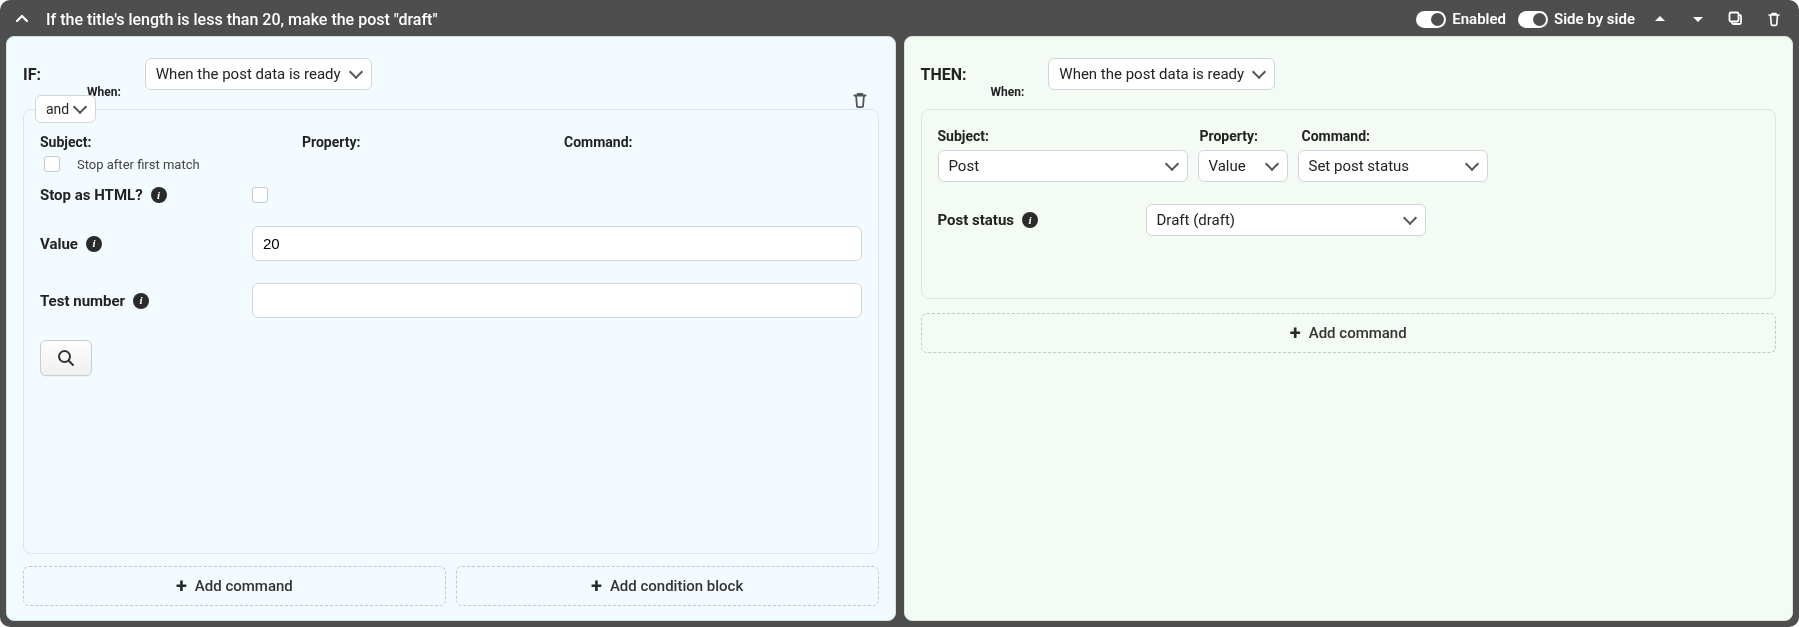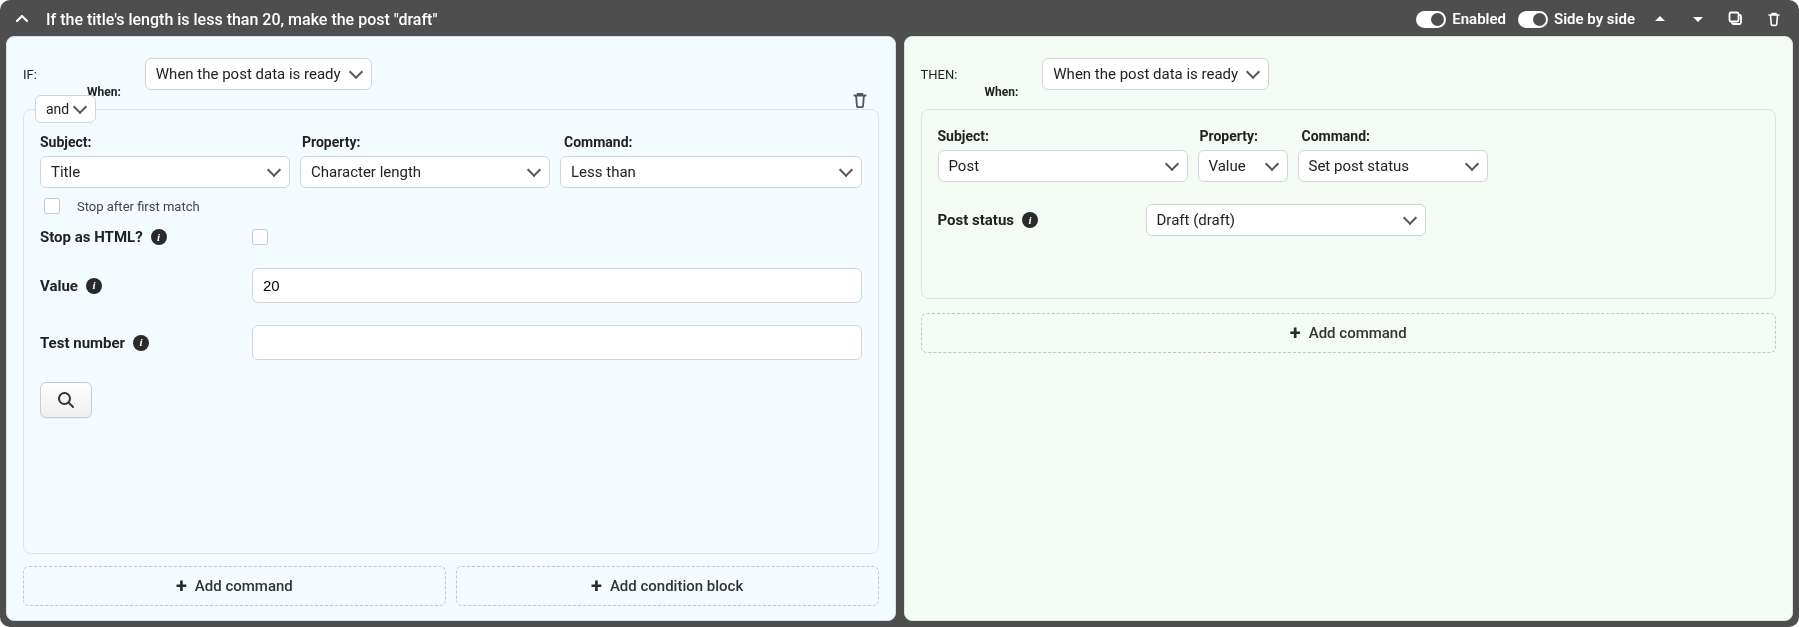--- a/index.html
+++ b/index.html
@@ -67,21 +67,21 @@
     flex-direction:column;
     position:relative;
   }
   .pane-if   { background:#f4fbff; border:1px solid #cfe3ee; }
   .pane-then { background:#f3fbf4; border:1px solid #d4e9d6; }
 
   .pane-head {
     display:flex; align-items:center; gap:24px;
     margin-bottom:10px;
   }
-  .pane-head .lbl-big { font-weight:400; font-size:13px; min-width:40px; }
+  .pane-head .lbl-big { font-weight:700; font-size:16px; min-width:40px; }
   .pane-head .lbl-when { font-weight:700; font-size:12px;margin-top:36px; }
 
   .select {
     background:#fff;
     border:1px solid #d0d5d9;
     border-radius:6px;
     padding:6px 30px 6px 10px;
     font-size:15px;
     position:relative;
     display:inline-flex;
@@ -281,31 +281,20 @@
           </svg>
         </div>
 
         <div class="card" style="flex:1 1 auto; padding-top:24px;">
 
           <div class="labels-row">
             <span class="lbl col-s">Subject:</span>
             <span class="lbl col-m">Property:</span>
             <span class="lbl col-l">Command:</span>
           </div>
-          <div class="selects-row">
-            <div class="select w-s">
-              <span>Title</span>
-            </div>
-            <div class="select w-m">
-              <span>Character length</span>
-            </div>
-            <div class="select w-l">
-              <span>Less than</span>
-            </div>
-          </div>
 
           <div class="check-row">
             <div class="checkbox"></div>
             <span>Stop after first match</span>
           </div>
 
           <div class="form-row">
             <div class="f-label">
               <span>Stop as HTML?</span>
               <span class="info-dot">i</span>

